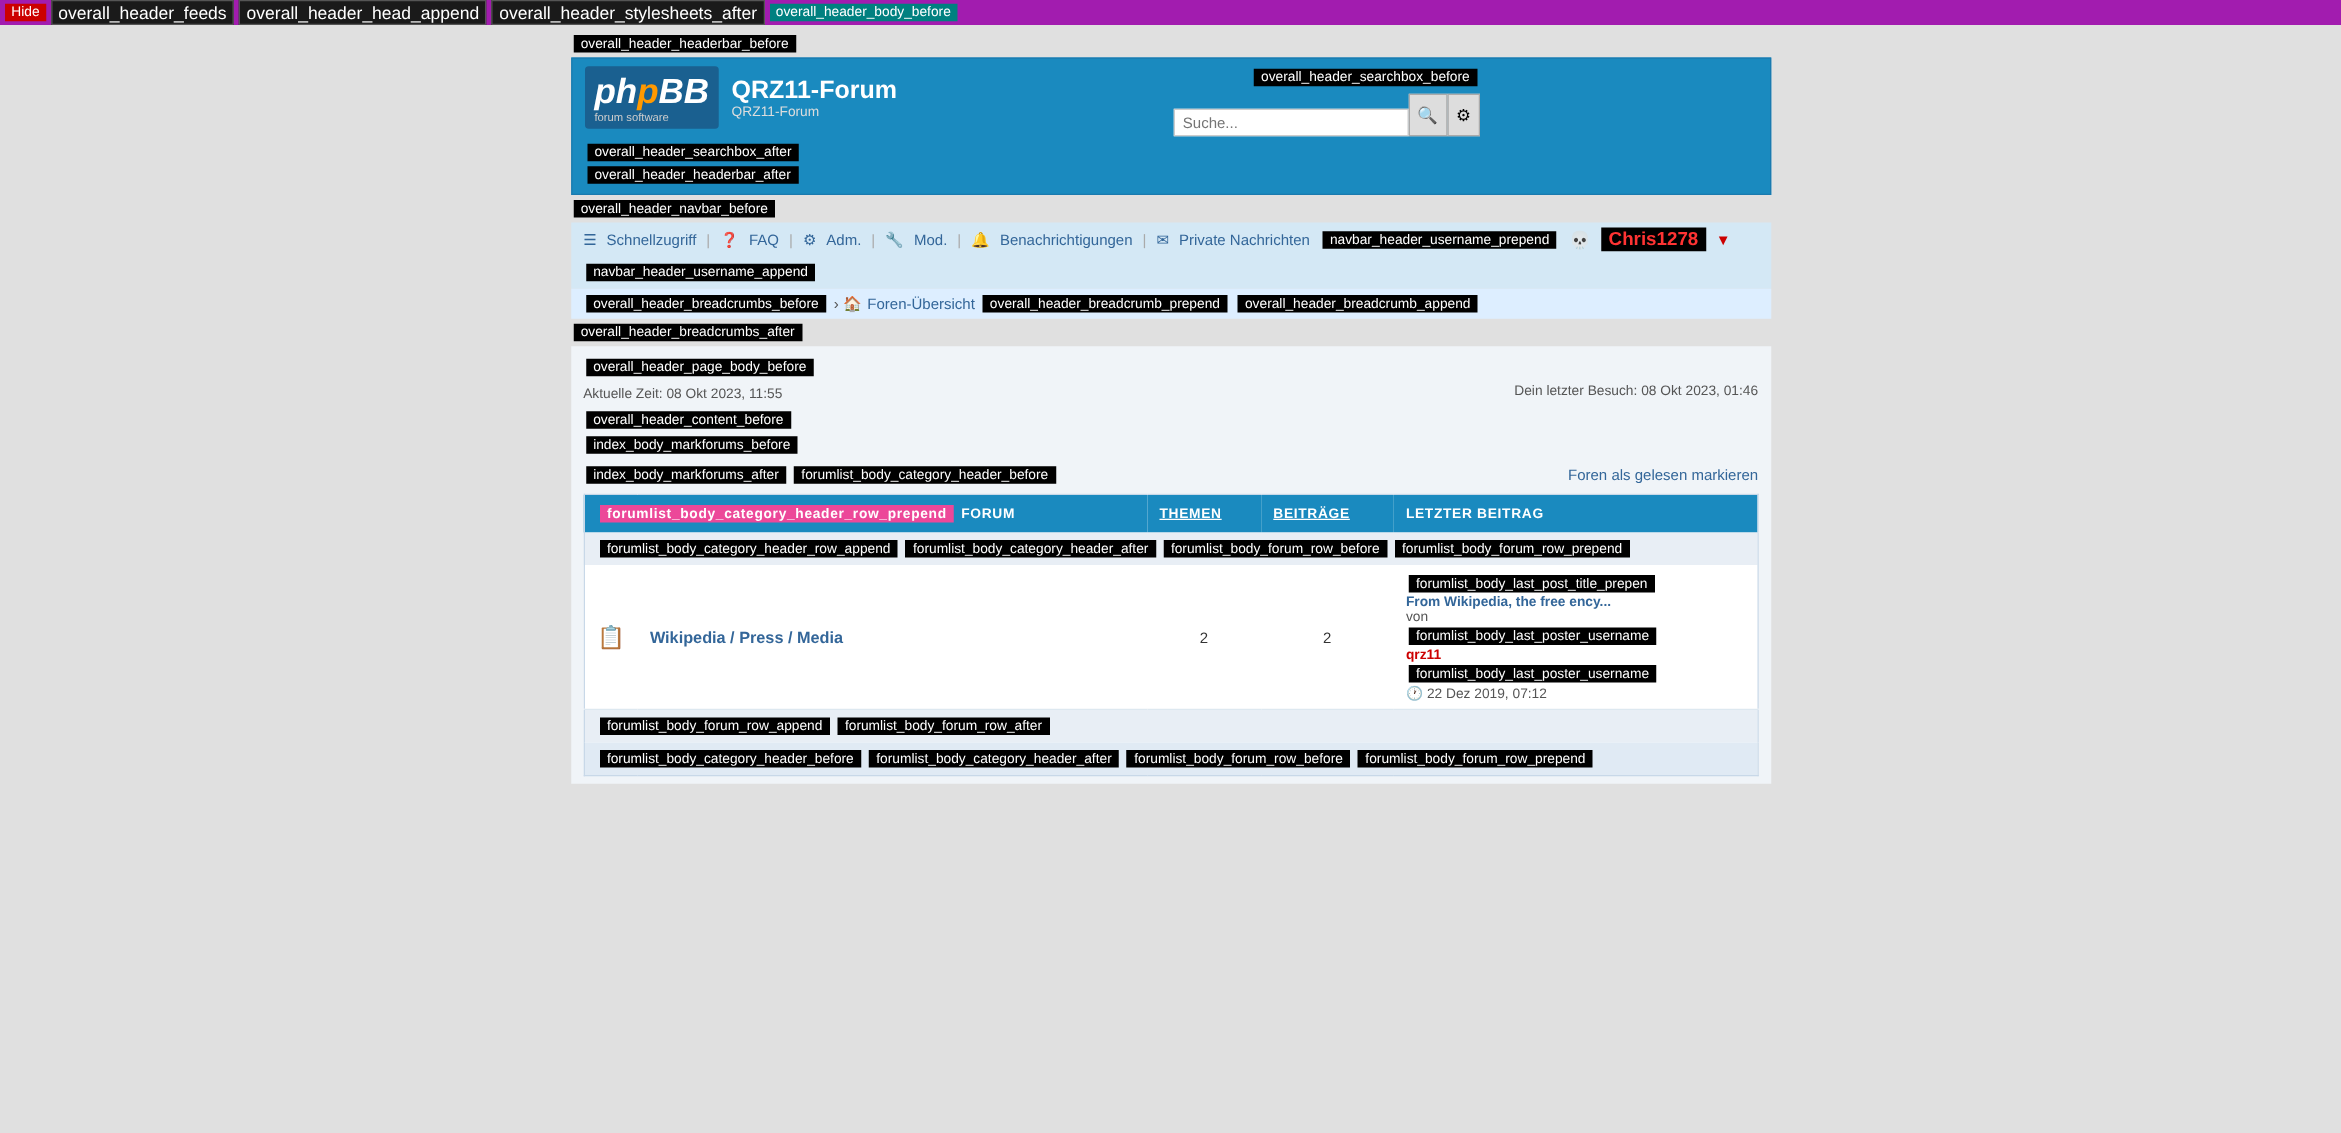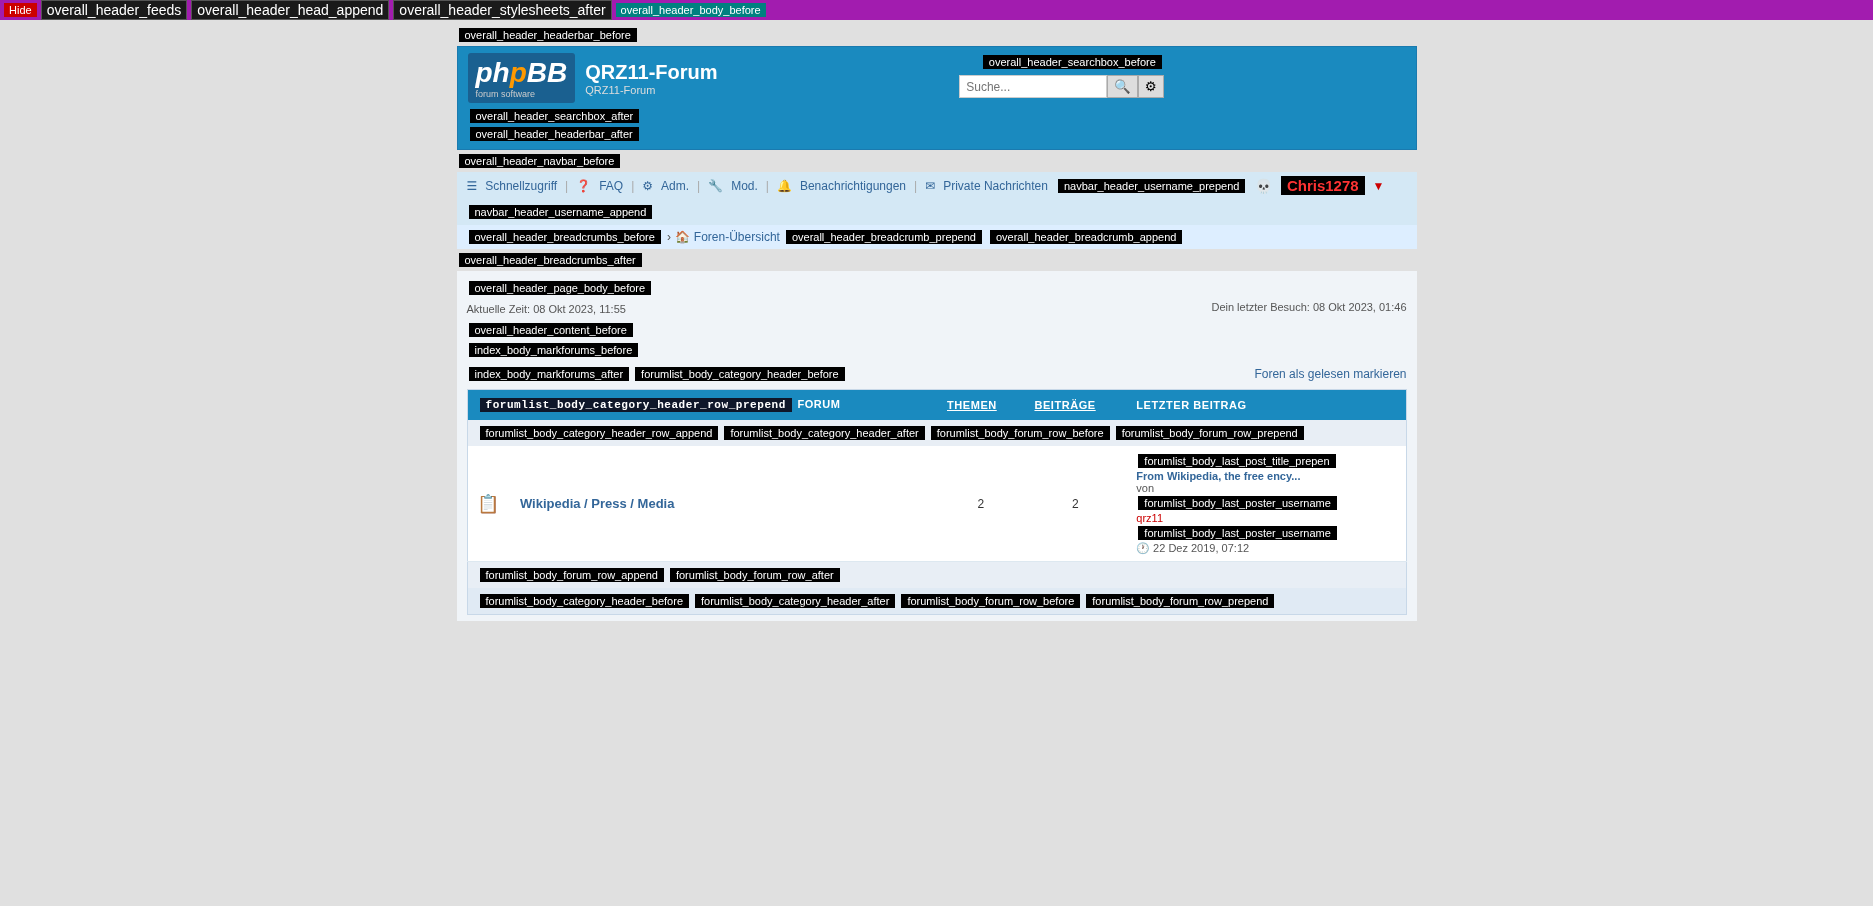--- a/index.html
+++ b/index.html
@@ -63,21 +63,22 @@
       font-size: 9px;
       color: #ccc;
     }
     .forum-title-area { color: #fff; }
     .forum-name { font-size: 20px; font-weight: bold; }
     .forum-desc { font-size: 11px; color: #ddd; }
     .search-input {
       padding: 3px 6px;
       font-size: 12px;
       border: 1px solid #ccc;
-      width: 148px;
+      width: 188px;
+      margin-top: 12px;
     }
     .search-btn {
       padding: 3px 6px;
       background: #ddd;
       border: 1px solid #aaa;
       cursor: pointer;
     }
     .search-adv-btn {
       padding: 3px 6px;
       background: #ddd;
@@ -165,21 +166,21 @@
       font-size: 13px;
       cursor: pointer;
       text-decoration: none;
     }
 
     .forum-count { text-align: center; color: #333; }
 
     .last-post-area { font-size: 11px; }
     .last-post-title { color: #336699; font-weight: bold; cursor: pointer; }
     .last-post-by { color: #555; }
-    .last-post-user { color: #cc0000; font-weight: normal; cursor: pointer; }
+    .last-post-user { color: #cc0000; font-weight: bold; cursor: pointer; }
     .last-post-time { color: #555; }
 
     .username-tag {
       background: #000;
       color: #ff3333;
       padding: 1px 6px;
       font-size: 15px;
       font-weight: bold;
     }
 
@@ -317,21 +318,21 @@
         <span class="label-tag">index_body_markforums_after</span>
         <span class="label-tag">forumlist_body_category_header_before</span>
       </div>
       <a class="navbar-link">Foren als gelesen markieren</a>
     </div>
 
     <table class="forum-table">
       <thead>
         <tr class="forum-table-header">
           <th colspan="2">
-            <span class="label-tag" style="background:#0f172a;font-family:Liberation Mono, monospace;">forumlist_body_category_header_row_prepend</span>
+            <span class="label-tag" style="background:#ec4899;">forumlist_body_category_header_row_prepend</span>
             <span>FORUM</span>
           </th>
           <th class="center">THEMEN</th>
           <th class="center">BEITRÄGE</th>
           <th>LETZTER BEITRAG</th>
         </tr>
       </thead>
       <tbody>
 
         <tr>

